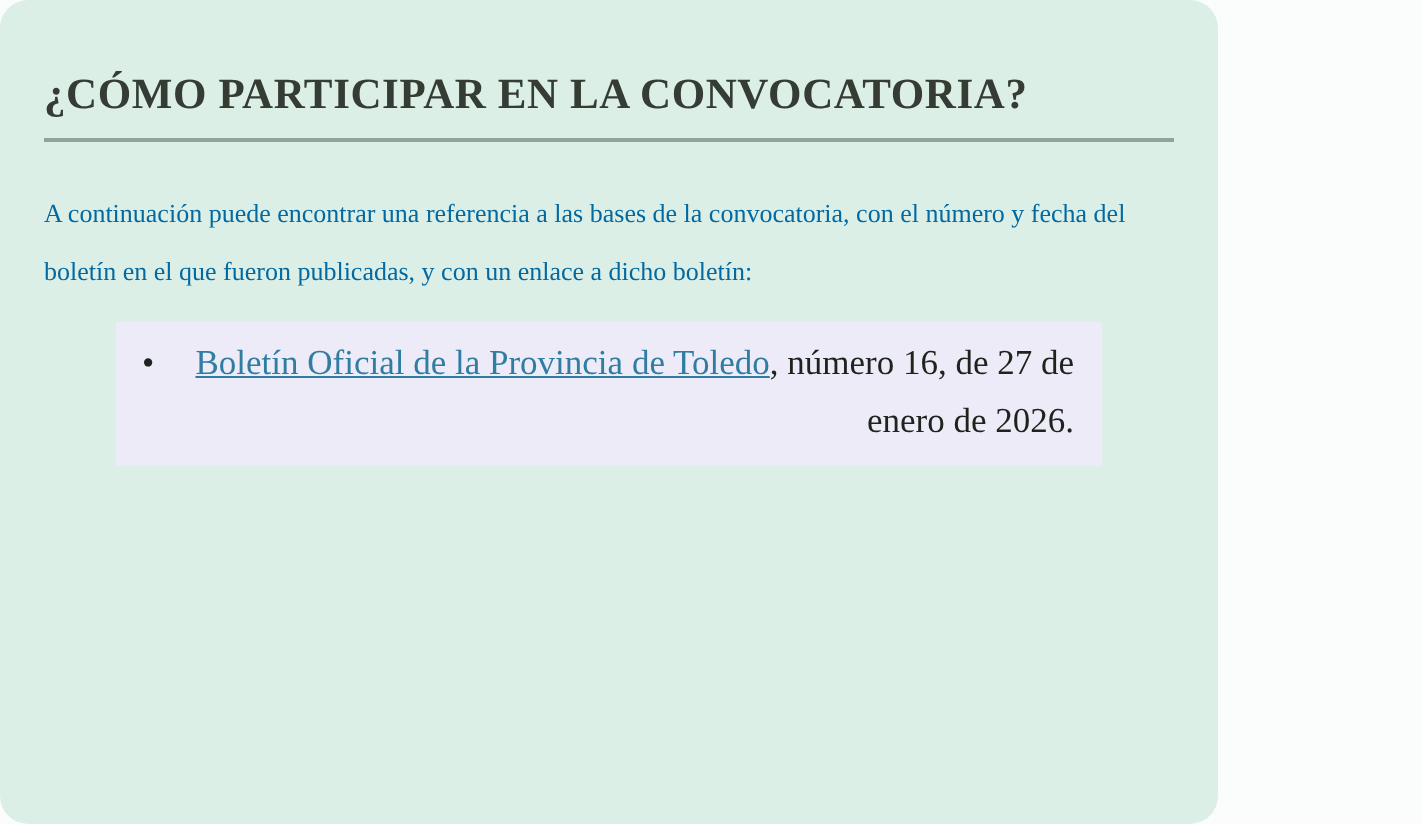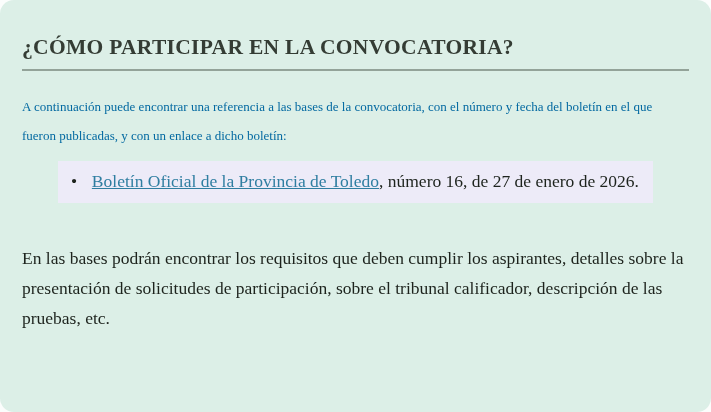--- a/index.html
+++ b/index.html
@@ -3,21 +3,21 @@
 <meta charset="utf-8">
 <style>
   * { box-sizing: border-box; }
   html, body {
     margin: 0;
     padding: 0;
     background: #fbfdfc;
     font-family: "Liberation Serif", "DejaVu Serif", serif;
   }
   .card {
-    width: 711px;
+    width: 609px;
     height: 412px;
     background: #dcefe7;
     border-radius: 14px;
     padding: 35px 22px 0 22px;
     overflow: hidden;
   }
   .page-title {
     margin: 0;
     font-size: 21.5px;
     font-weight: bold;
@@ -81,15 +81,14 @@
 
   <p class="intro-paragraph">A continuación puede encontrar una referencia a las bases de la convocatoria, con el número y fecha del boletín en el que fueron publicadas, y con un enlace a dicho boletín:</p>
 
   <div class="bulletin-list">
     <div class="bulletin-item">
       <span class="bullet-glyph">•</span>
       <span class="bulletin-text"><a class="bulletin-link">Boletín Oficial de la Provincia de Toledo</a><span>, número 16, de 27 de enero de 2026.</span></span>
     </div>
   </div>
 
-  <p class="closing-paragraph">En las bases podrán encontrar los requisitos que deben cumplir los aspirantes, detalles sobre la presentación de solicitudes de participación, sobre el tribunal calificador, descripción de las pruebas, etc.</p>
 
 </div>
 
 </body></html>

